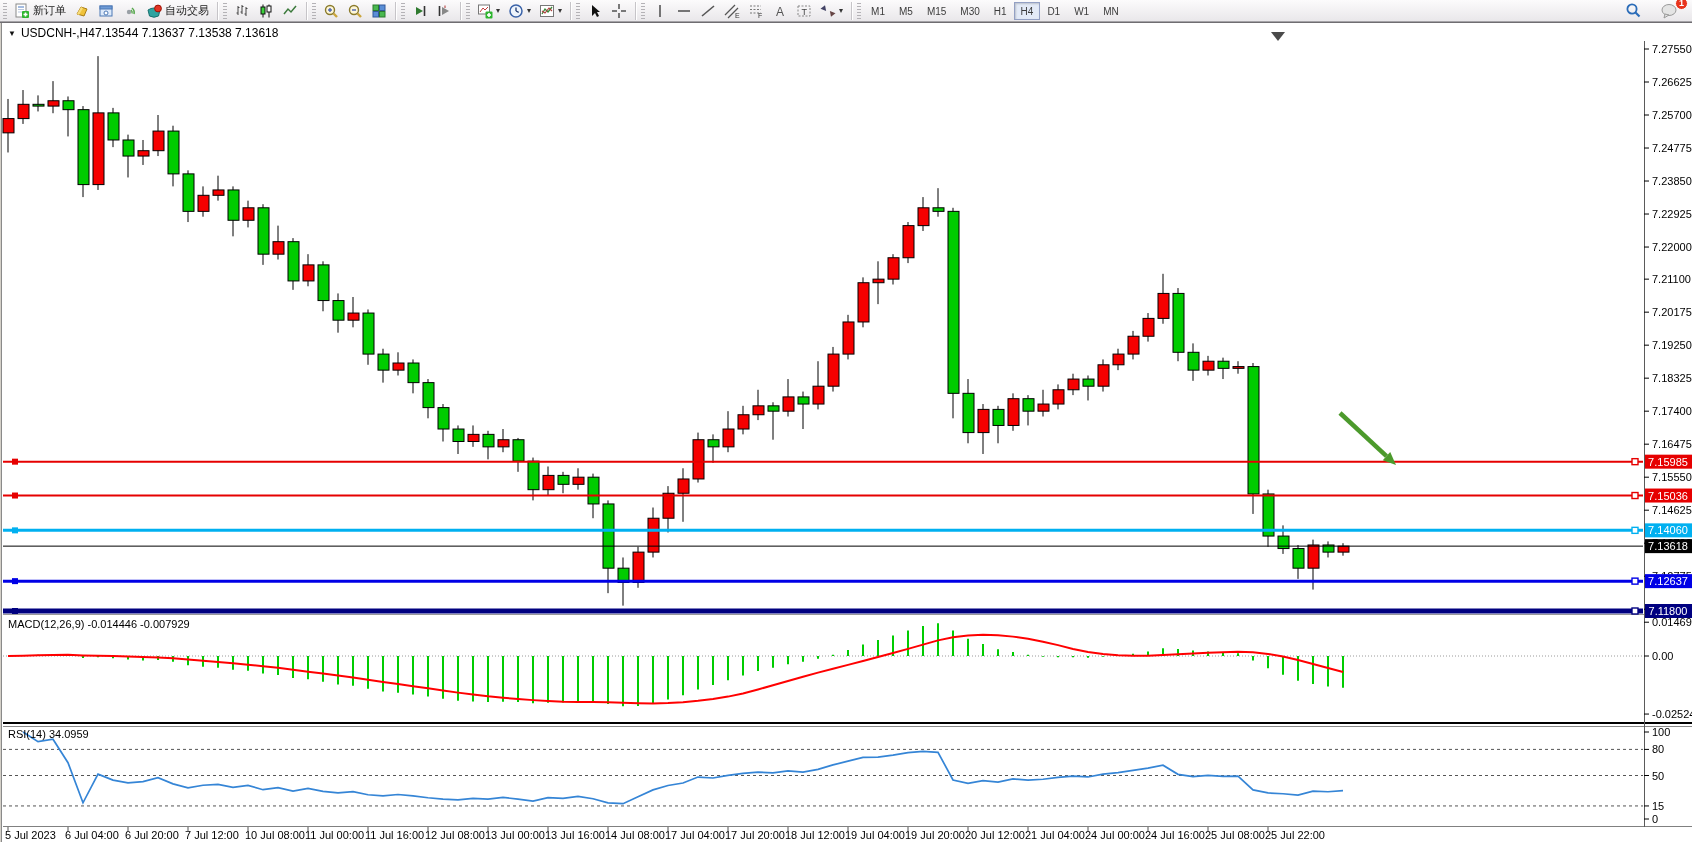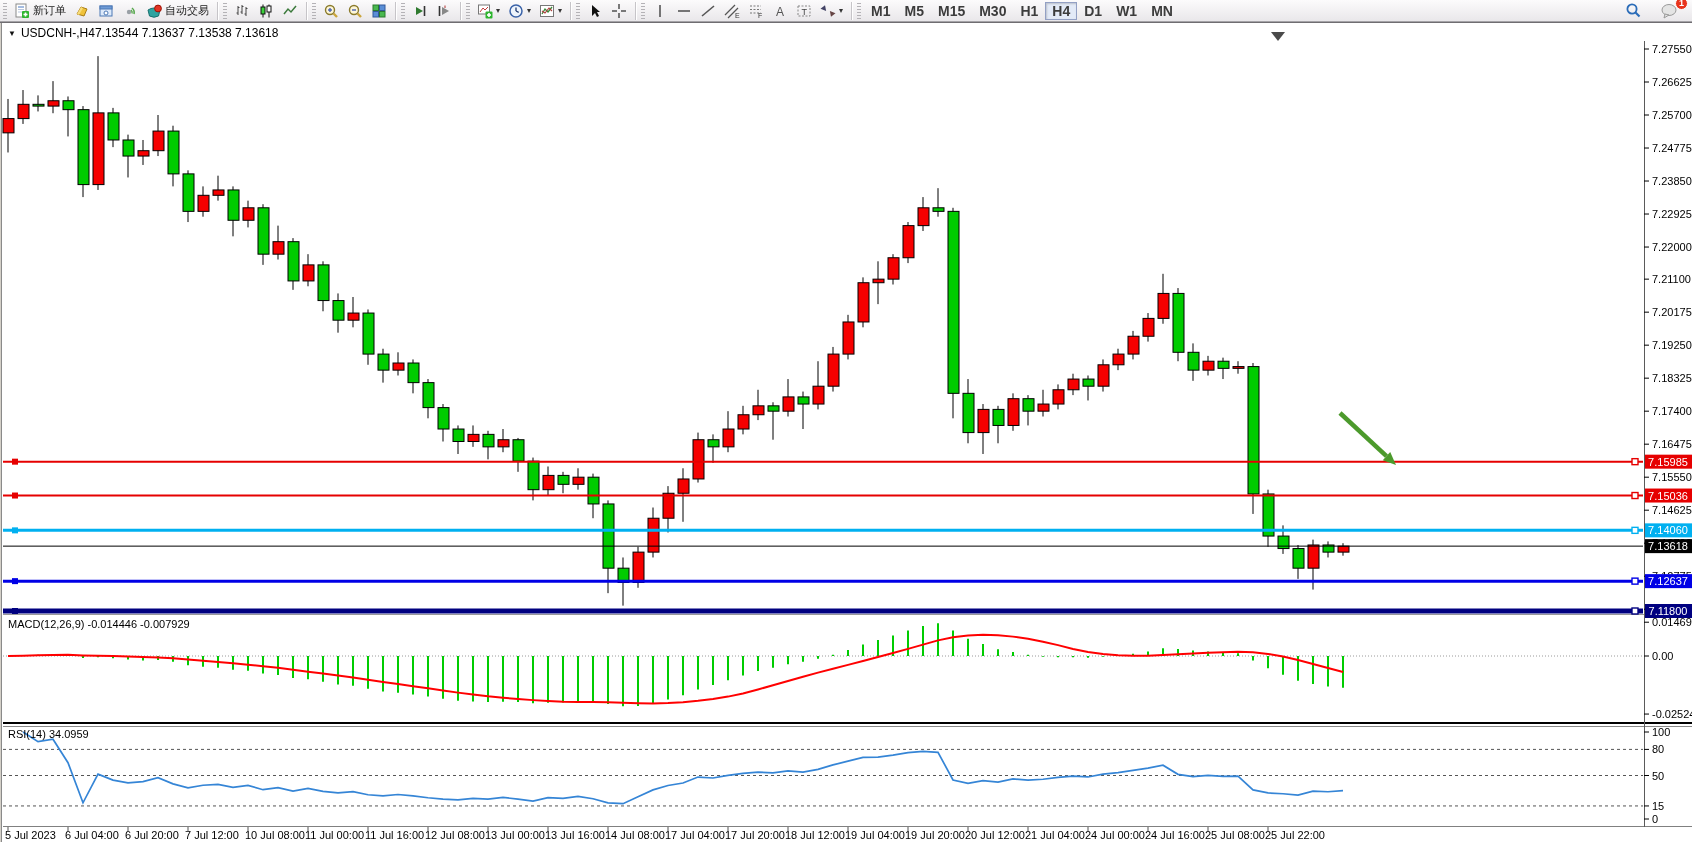--- a/index.html
+++ b/index.html
@@ -9,21 +9,21 @@
   #toolbar { position:absolute; top:0; left:0; width:1692px; height:22px;
     background:linear-gradient(#fcfbfc,#e9e7ea); border-bottom:1px solid #a5a3a7;
     display:flex; align-items:center; padding:0 2px; z-index:10; }
   .grip { width:4px; height:16px; margin:0 3px 0 1px;
     background:repeating-linear-gradient(to bottom,#b4b2b6 0 1px,transparent 1px 3px); }
   .sep { width:1px; height:18px; background:#c6c4c8; box-shadow:1px 0 0 #fff; margin:0 4px; }
   .tbtn { display:inline-flex; align-items:center; gap:3px; height:20px; padding:0 3px;
     border:1px solid transparent; font-size:11px; color:#1a1a1a; background:transparent; cursor:default; }
   .tbtn svg { display:block; }
   .caret { font-size:8px; color:#333; line-height:1; }
-  .tfbtn { font-size:14px; font-weight:bold; color:#3c3c3c; padding:0 6px; height:18px;
+  .tfbtn { font-size:10px; font-weight:normal; color:#3c3c3c; padding:0 6px; height:18px;
     display:inline-flex; align-items:center; border:1px solid transparent; }
   .tfbtn.active { background:#e3eaf7; border:1px solid #93a0c4; box-shadow:inset 1px 1px 2px rgba(0,0,0,.18); }
   #tb-right { margin-left:auto; display:flex; align-items:center; gap:10px; margin-right:8px; }
   .chat-wrap { position:relative; }
   .chat-badge { position:absolute; top:-5px; right:-7px; width:13px; height:13px; border-radius:50%;
     background:#e8331c; color:#fff; font-size:9px; font-weight:bold; display:flex;
     align-items:center; justify-content:center; border:1px solid #fff; }
   
   #chart-window { position:absolute; top:22px; left:0; width:1692px; height:819px;
     background:#fff; border-top:1px solid #6f6d71; }

